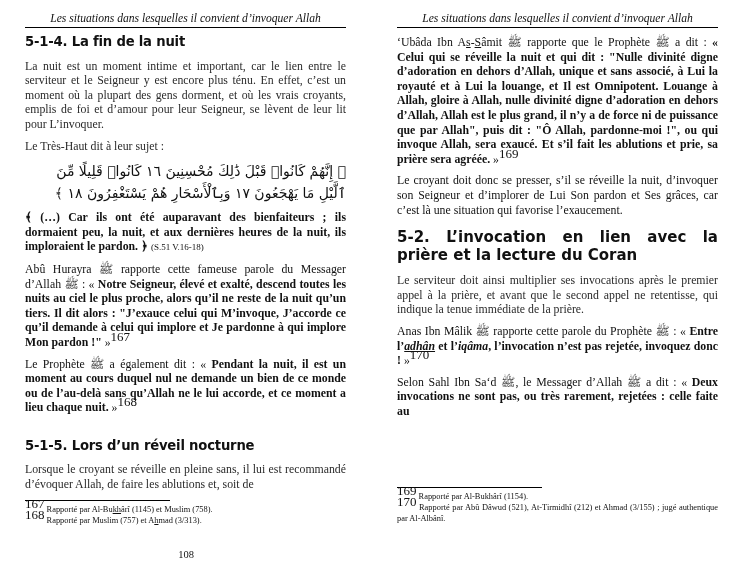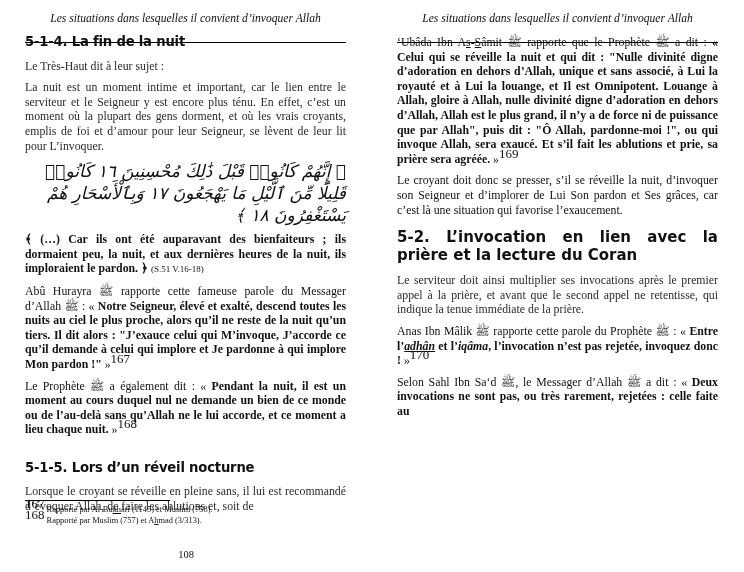--- a/index.html
+++ b/index.html
@@ -2,44 +2,44 @@
 <html><head>
 <meta charset="utf-8">
 <style>
   html, body { margin:0; padding:0; background:#ffffff; }
   body { width:744px; height:572px; position:relative; overflow:hidden;
          font-family:"Liberation Serif", serif; color:#111; }
   .page { position:absolute; top:0; width:372px; height:572px; }
   .page.left { left:0; }
   .page.right { left:372px; }
   .running-head { position:absolute; top:12px; left:25px; width:321px; text-align:center;
-        font-style:italic; font-size:11.6px; padding-bottom:17px; border-bottom:1.2px solid #000; }
+        font-style:italic; font-size:11.6px; padding-bottom:2px; border-bottom:1.2px solid #000; }
   .content { position:absolute; top:35px; left:25px; width:321px; font-size:11.8px; line-height:14.6px; }
   .content p { margin:0 0 7px 0; text-align:justify; }
   h3 { font-family:"DejaVu Sans", sans-serif; font-weight:bold; font-size:13.2px; margin:0 0 9px 0; letter-spacing:-0.2px; }
   h2 { font-family:"DejaVu Sans", sans-serif; font-weight:bold; font-size:15px; line-height:18px; margin:11px 0 9px 0; text-align:justify; }
   .b { font-weight:bold; }
-  .arabic { direction:rtl; text-align:right; font-family:"DejaVu Sans", sans-serif; font-size:17px; line-height:22px; margin:2px 0 6px 0;font-style:italic; }
+  .arabic { direction:rtl; text-align:right; font-family:"DejaVu Sans", sans-serif; font-size:14px; line-height:22px; margin:2px 0 6px 0; }
   .small { font-size:9px; }
   sup { font-size:13px; line-height:0; }
   .footnotes { position:absolute; left:25px; width:321px; font-size:8.4px; line-height:10.5px; }
   .fn-rule { width:145px; border-top:1px solid #000; margin-bottom:3px; }
   .page-number { position:absolute; top:549px; left:0; width:372px; text-align:center; font-size:10.5px; }
   .ul { text-decoration:underline; }
   .light { color:#2a2a2a; }
 </style>
 </head>
 <body>
 
 <div class="page left">
   <div class="running-head">Les situations dans lesquelles il convient d’invoquer Allah</div>
   <div class="content">
     <h3>5-1-4. La fin de la nuit</h3>
+    <p class="light">La nuit est un moment intime et important, car le lien entre le serviteur et le Seigneur y est encore plus ténu. En effet, c’est un moment où la plupart des gens dorment, et où les vrais croyants, emplis de foi et d’amour pour leur Seigneur, se lèvent de leur lit pour L’invoquer.</p>
     <p class="light">Le Très-Haut dit à leur sujet :</p>
-    <p class="light">La nuit est un moment intime et important, car le lien entre le serviteur et le Seigneur y est encore plus ténu. En effet, c’est un moment où la plupart des gens dorment, et où les vrais croyants, emplis de foi et d’amour pour leur Seigneur, se lèvent de leur lit pour L’invoquer.</p>
     <div class="arabic">﴿ إِنَّهُمْ كَانُوا۟ قَبْلَ ذَٰلِكَ مُحْسِنِينَ ١٦ كَانُوا۟ قَلِيلًا مِّنَ ٱلَّيْلِ مَا يَهْجَعُونَ ١٧ وَبِٱلْأَسْحَارِ هُمْ يَسْتَغْفِرُونَ ١٨ ﴾</div>
     <p class="b"><span>﴾ </span><span>(…) Car ils ont été auparavant des bienfaiteurs ; ils dormaient peu, la nuit, et aux dernières heures de la nuit, ils imploraient le pardon.</span><span> ﴿</span> <span class="small" style="font-weight:normal">(S.51 V.16-18)</span></p>
     <p><span>Abû Hurayra ﷺ rapporte cette fameuse parole du Messager d’Allah ﷺ : « </span><span class="b">Notre Seigneur, élevé et exalté, descend toutes les nuits au ciel le plus proche, alors qu’il ne reste de la nuit qu’un tiers. Il dit alors : "J’exauce celui qui M’invoque, J’accorde ce qu’il demande à celui qui implore et Je pardonne à qui implore Mon pardon !"</span><span> »</span><sup>167</sup></p>
     <p><span>Le Prophète ﷺ a également dit : « </span><span class="b">Pendant la nuit, il est un moment au cours duquel nul ne demande un bien de ce monde ou de l’au-delà sans qu’Allah ne le lui accorde, et ce moment a lieu chaque nuit.</span><span> »</span><sup>168</sup></p>
     <h3 style="margin-top:24px">5-1-5. Lors d’un réveil nocturne</h3>
     <p class="light">Lorsque le croyant se réveille en pleine sans, il lui est recommandé d’évoquer Allah, de faire les ablutions et, soit de</p>
   </div>
   <div class="footnotes" style="top:500px">
     <div class="fn-rule"></div>
     <div><sup>167</sup><span> Rapporté par Al-Bu</span><span class="ul">kh</span><span>ârî (1145) et Muslim (758).</span></div>
@@ -51,13 +51,18 @@
 <div class="page right">
   <div class="running-head">Les situations dans lesquelles il convient d’invoquer Allah</div>
   <div class="content">
     <p><span>‘Ubâda Ibn A</span><span class="ul">s</span><span>-</span><span class="ul">S</span><span>âmit ﷺ rapporte que le Prophète ﷺ a dit : </span><span class="b">« Celui qui se réveille la nuit et qui dit : "Nulle divinité digne d’adoration en dehors d’Allah, unique et sans associé, à Lui la royauté et à Lui la louange, et Il est Omnipotent. Louange à Allah, gloire à Allah, nulle divinité digne d’adoration en dehors d’Allah, Allah est le plus grand, il n’y a de force ni de puissance que par  Allah", puis dit : "Ô Allah, pardonne-moi !", ou qui invoque Allah, sera exaucé. Et s’il fait les ablutions et prie, sa prière sera agréée.</span><span> »</span><sup>169</sup></p>
     <p>Le croyant doit donc se presser, s’il se réveille la nuit, d’invoquer son Seigneur et d’implorer de Lui Son pardon et Ses grâces, car c’est là une situation qui favorise l’exaucement.</p>
     <h2>5-2. L’invocation en lien avec la prière et la lecture du Coran</h2>
     <p class="light">Le serviteur doit ainsi multiplier ses invocations après le premier appel à la prière, et avant que le second appel ne retentisse, qui indique la tenue immédiate de la prière.</p>
     <p><span>Anas Ibn Mâlik ﷺ rapporte cette parole du Prophète ﷺ : « </span><span class="b">Entre l’</span><span class="b ul" style="font-style:italic">adhân</span><span class="b"> et l’</span><span class="b" style="font-style:italic">iqâma</span><span class="b">, l’invocation n’est pas rejetée, invoquez donc !</span><span> »</span><sup>170</sup></p>
     <p><span>Selon Sahl Ibn Sa‘d ﷺ, le Messager d’Allah ﷺ a dit : « </span><span class="b">Deux invocations ne sont pas, ou très rarement, rejetées : celle faite au</span></p>
   </div>
+  <div class="footnotes" style="top:487px">
+    <div class="fn-rule"></div>
+    <div><sup>169</sup><span> Rapporté par Al-Bukhârî (1154).</span></div>
+    <div style="text-align:justify"><sup>170</sup><span> Rapporté par Abû Dâwud (521), At-Tirmidhî (212) et Ahmad (3/155) ; jugé authentique par Al-Albânî.</span></div>
+  </div>
 </div>
 
 </body></html>

